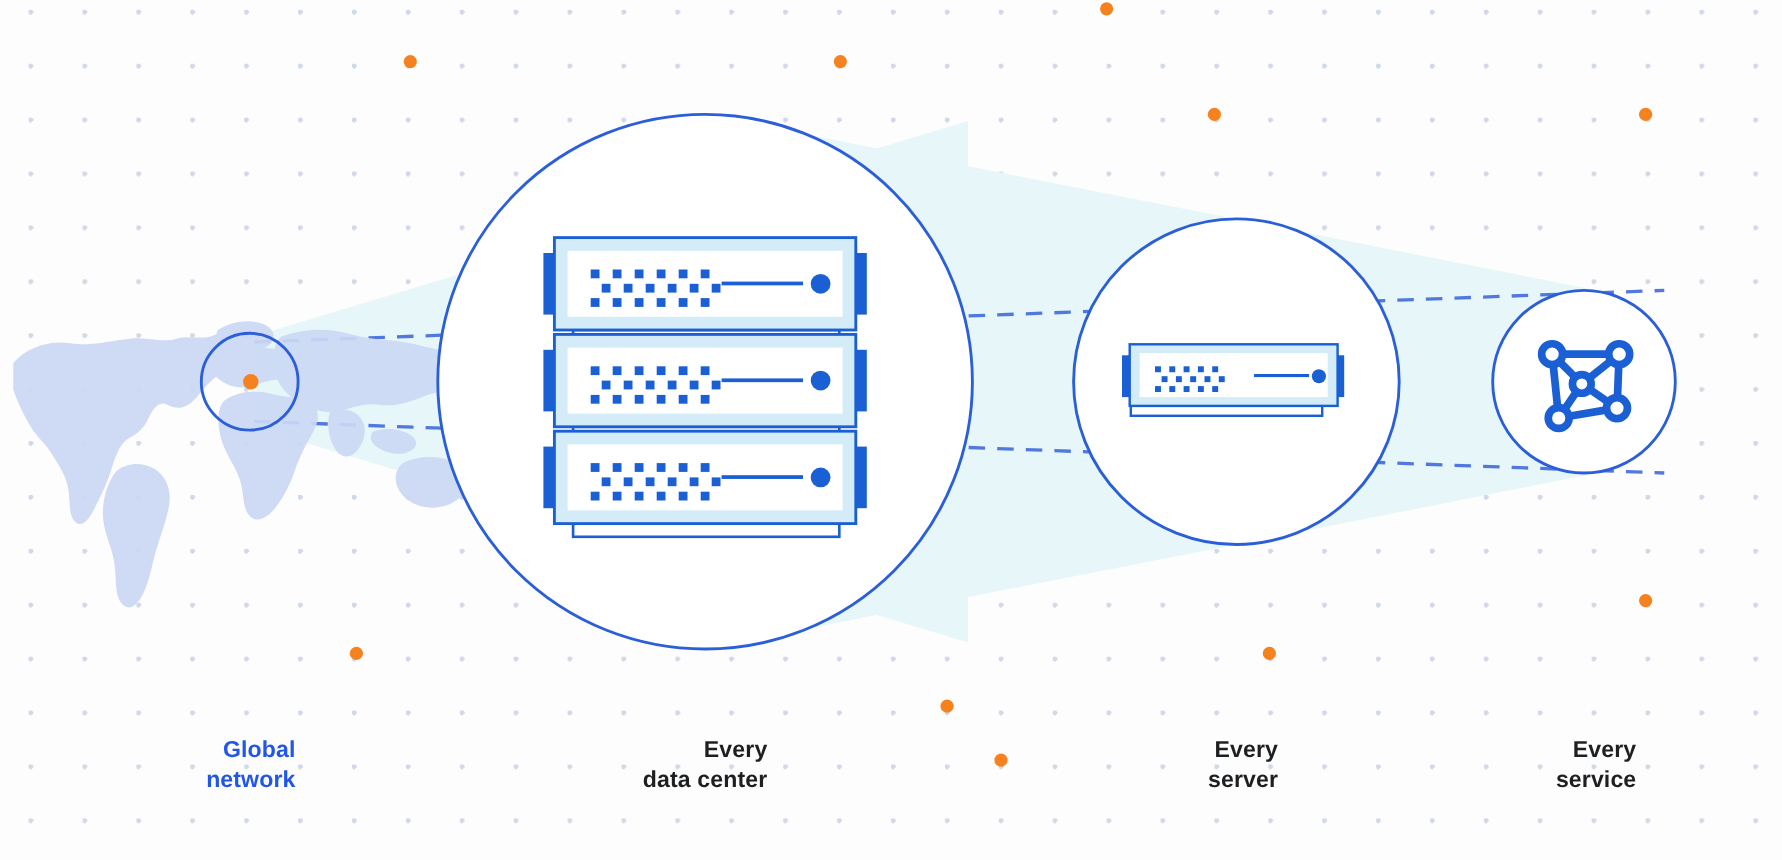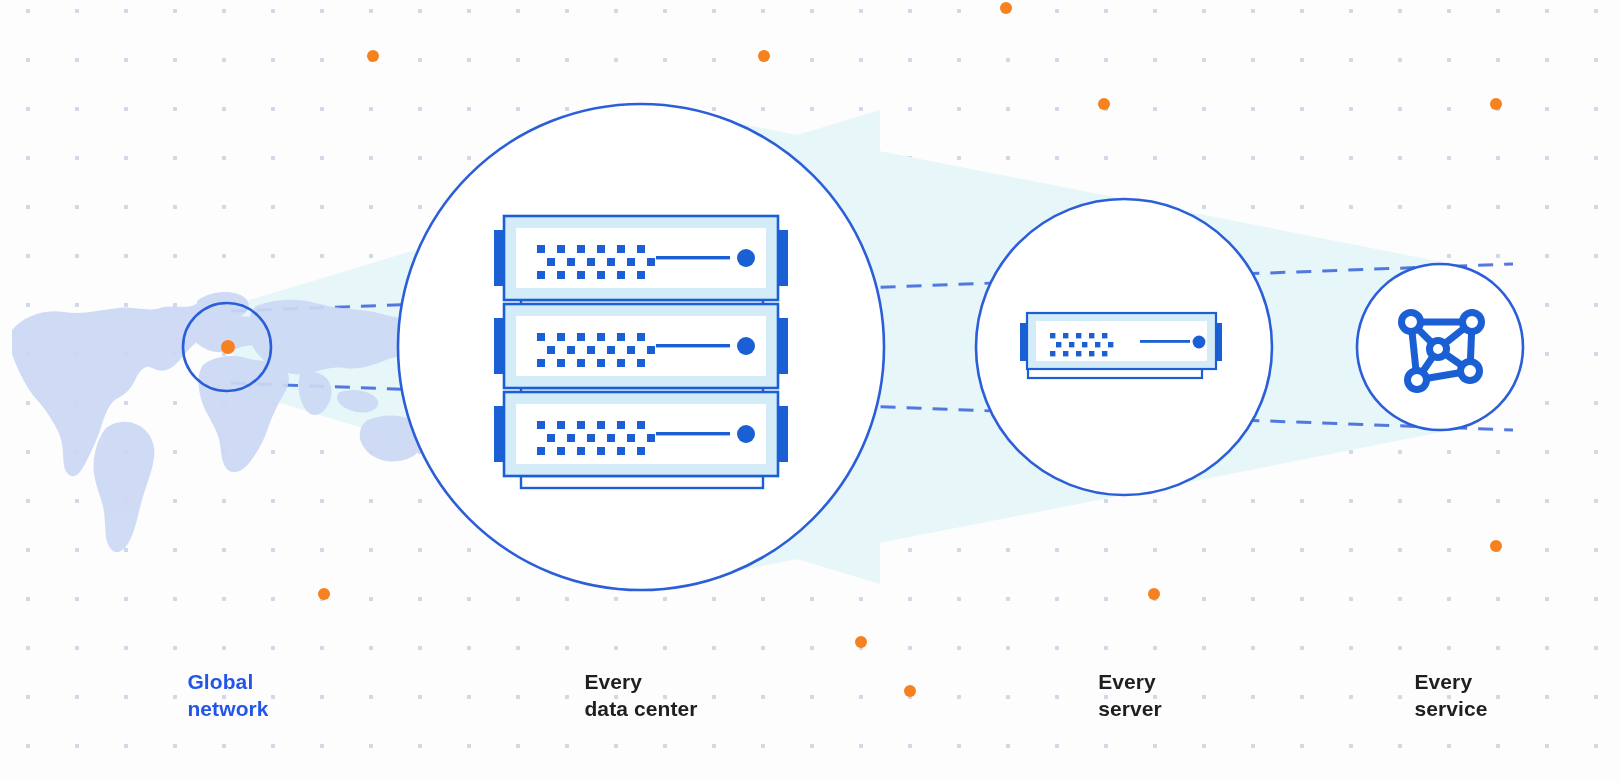--- a/index.html
+++ b/index.html
@@ -45,21 +45,21 @@
   .accent-dot {
     position: absolute;
     border-radius: 50%;
     background: #f6821f;
     transform: translate(-50%, -50%);
   }
 
   
   .label {
     position: absolute;
-    text-align: left;
+    text-align: right;
     line-height: 1.28;
     font-size: 21px;
     font-weight: 700;
     letter-spacing: 0.1px;
     color: #1d1f20;
     transform: translateX(-50%);
     white-space: pre-line;
     user-select: none;
   }
   .label.accent { color: #2256e8; }

